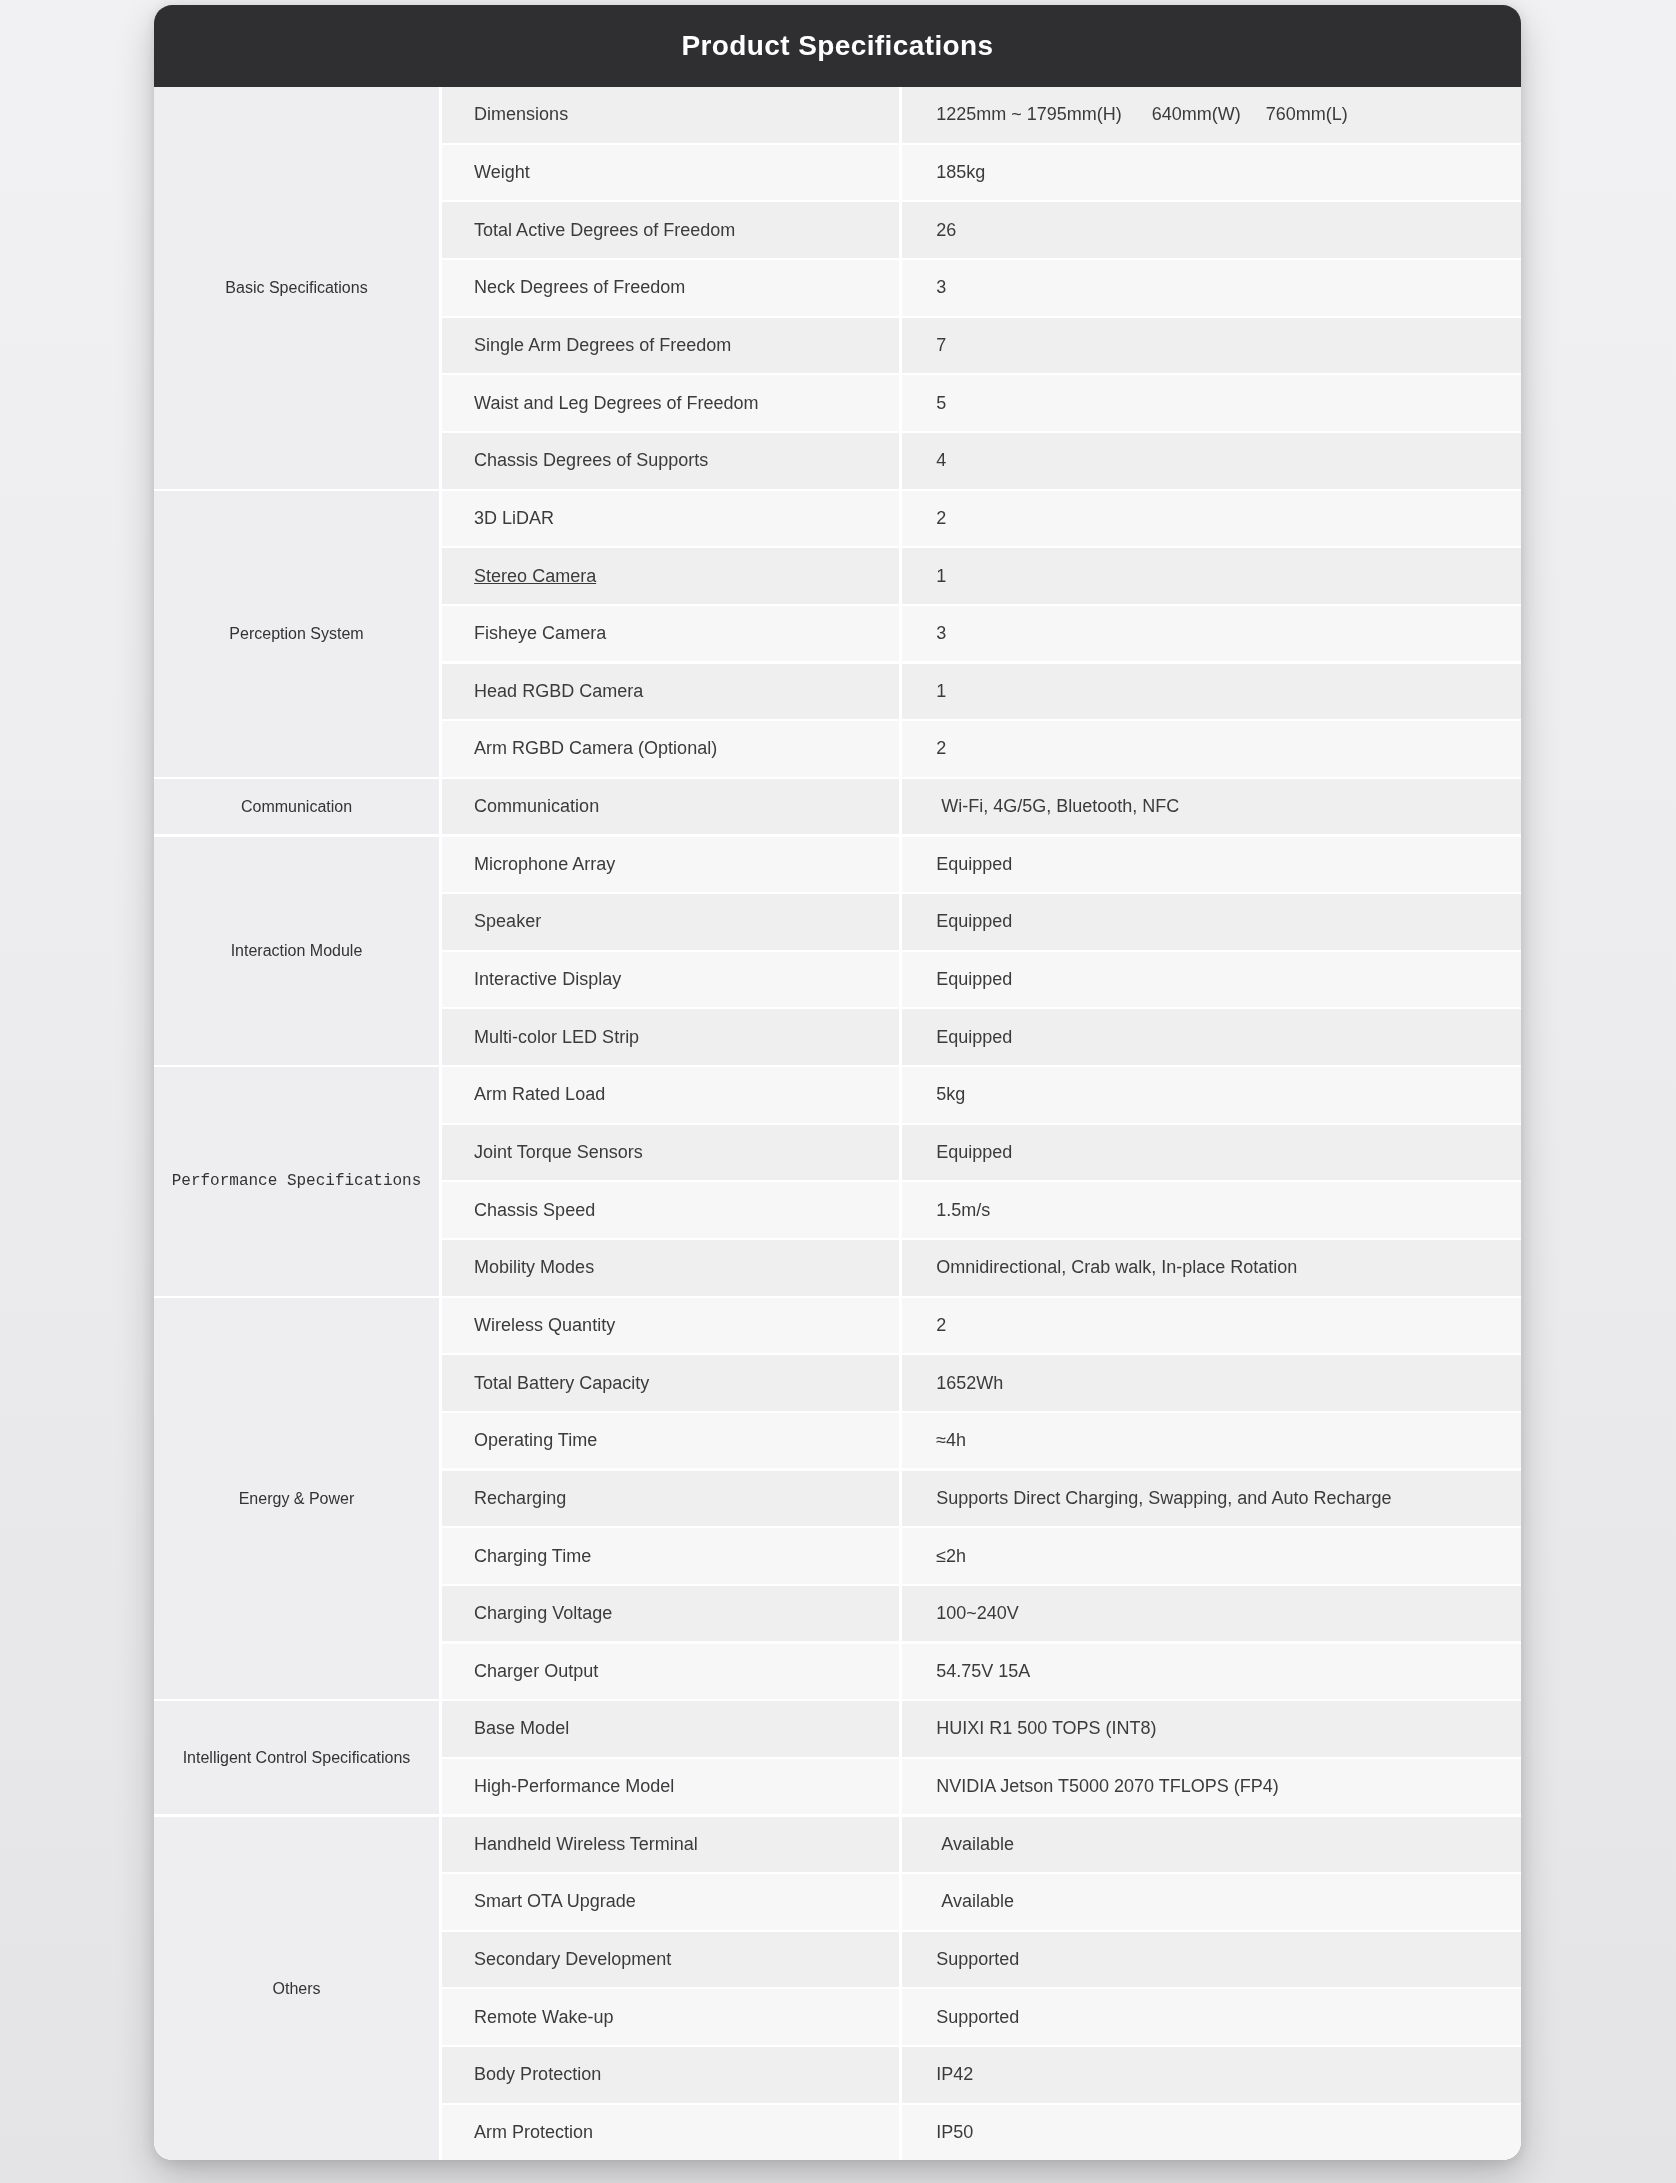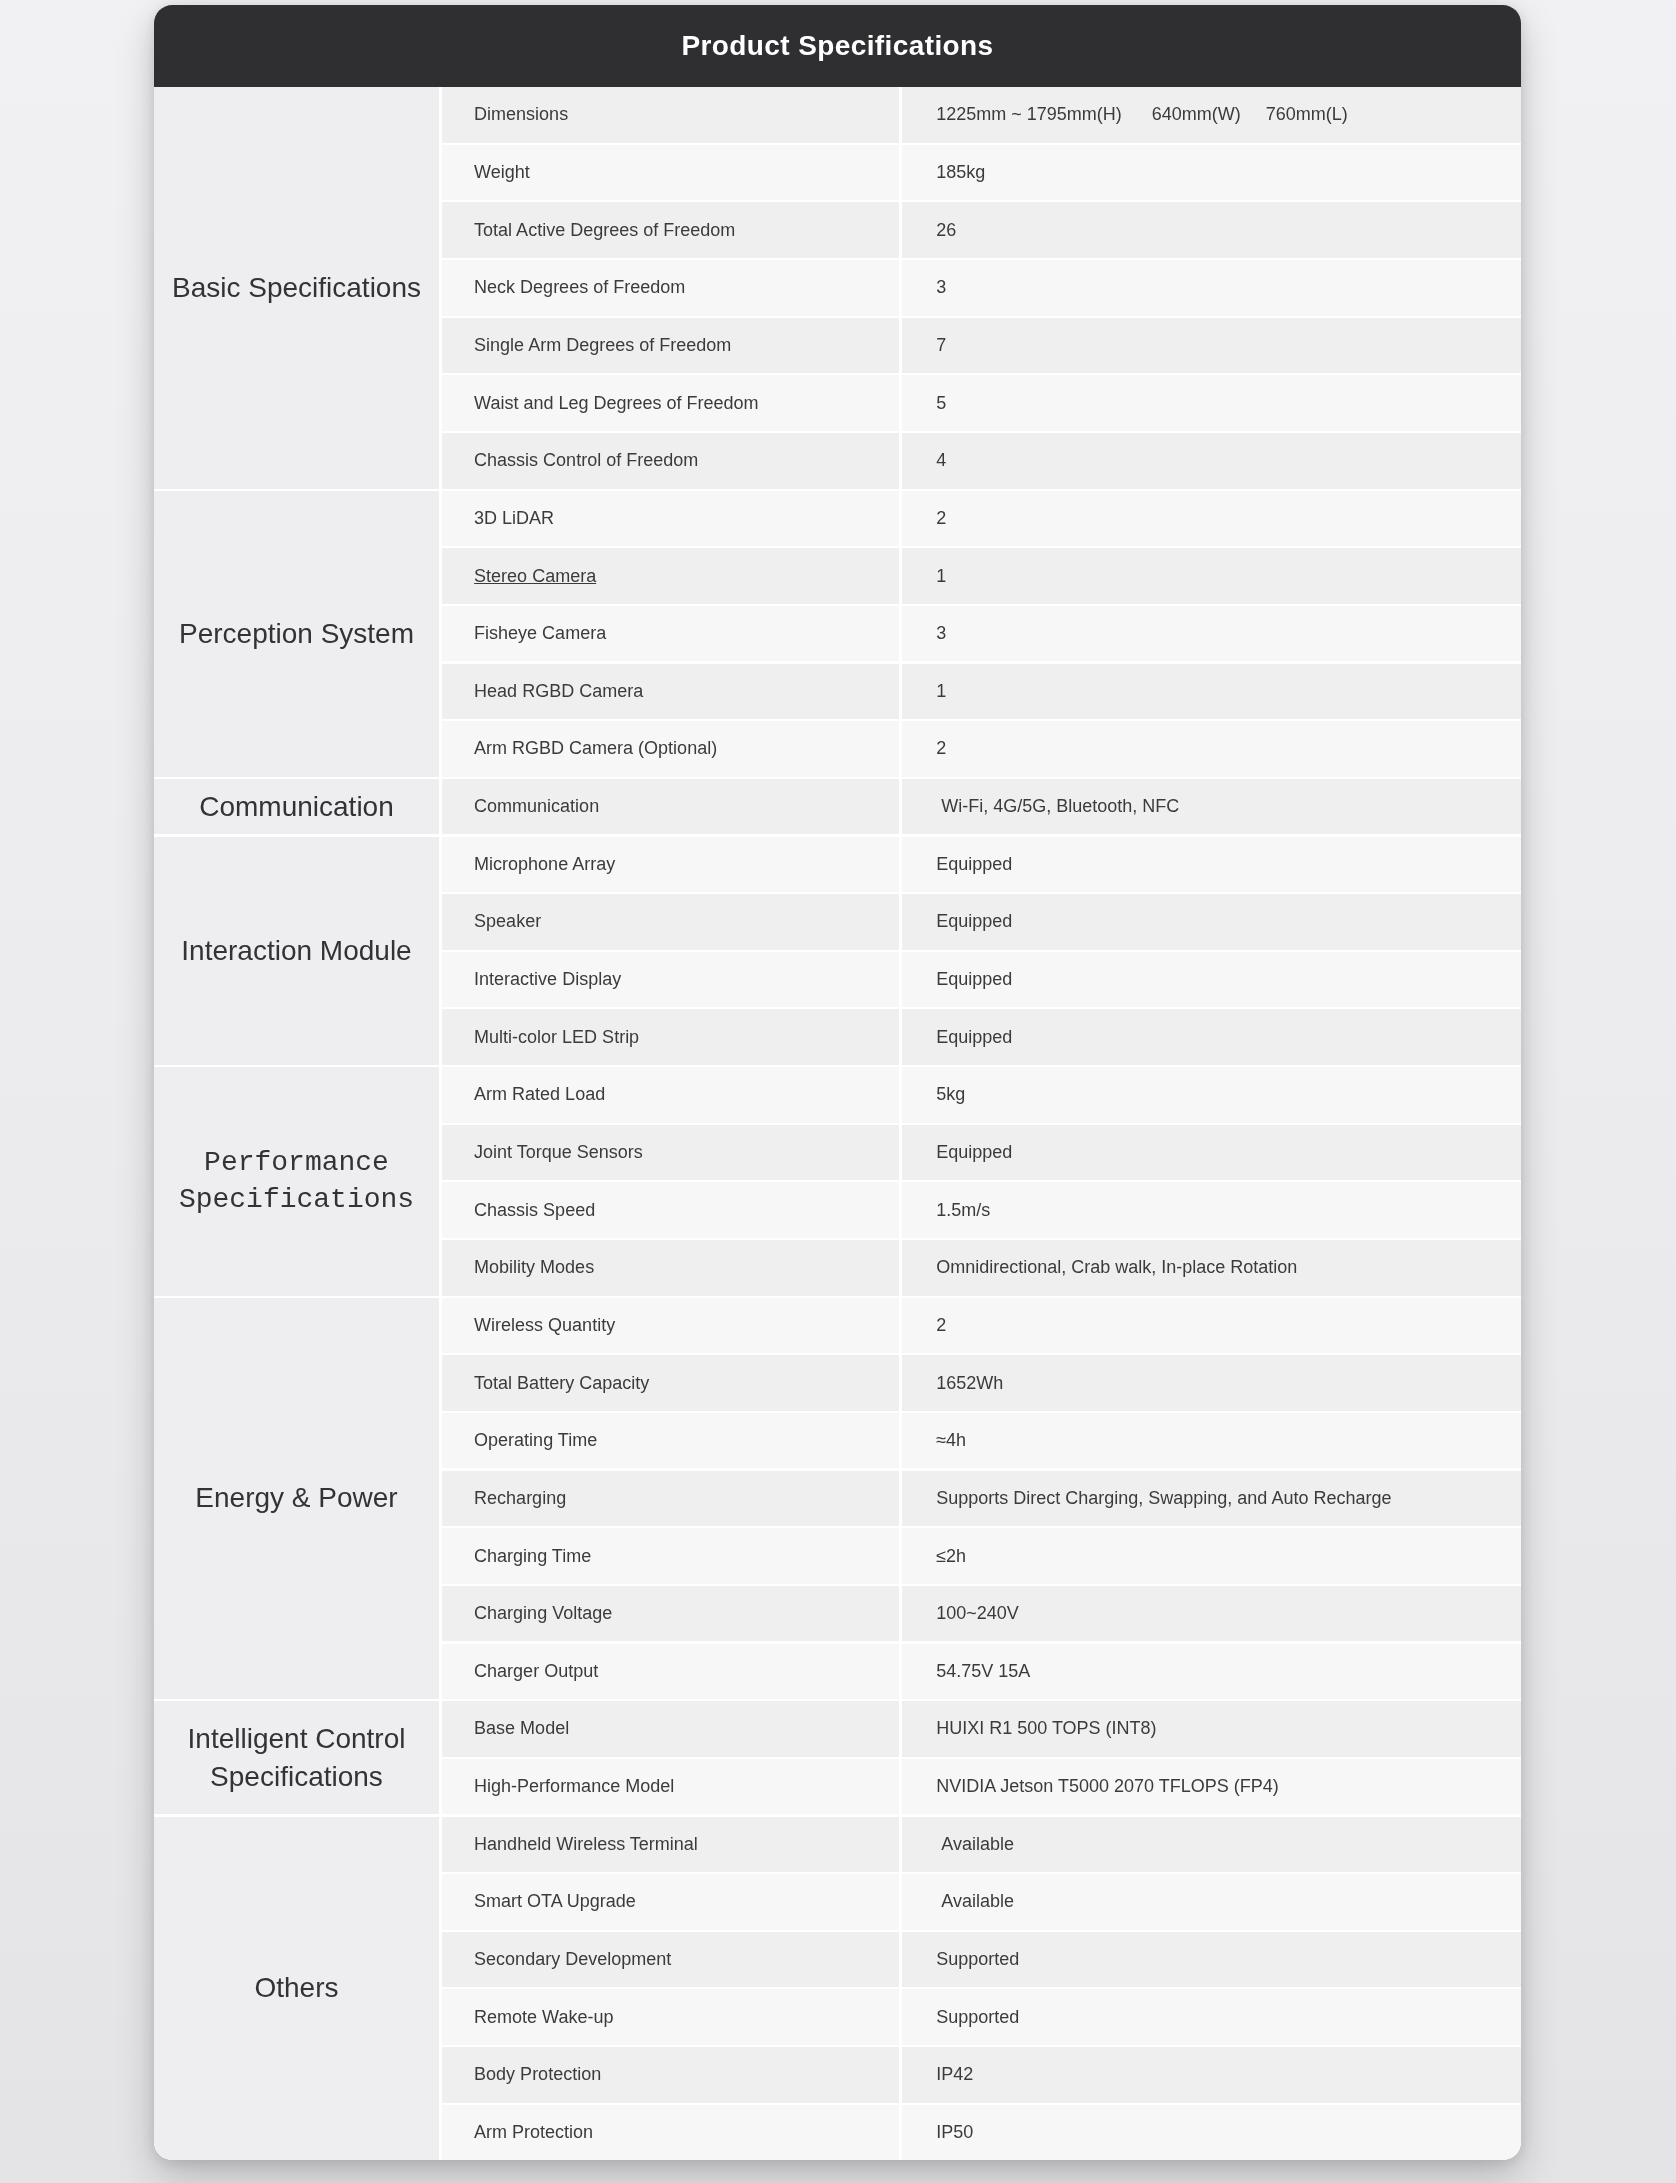--- a/index.html
+++ b/index.html
@@ -44,21 +44,21 @@
     grid-template-rows: repeat(36, 1fr);
     column-gap: 3.1px;
     row-gap: 2.2px;
     height: 2073px;
     background: #ffffff;
   }
   .cat-cell {
     grid-column: 1;
     background: var(--cat-bg, #eeeef0);
     color: var(--cat-text, #333335);
-    font-size: 28px;
+    font-size: 16px;
     font-weight: 500;
     line-height: 1.35;
     display: flex;
     align-items: center;
     justify-content: center;
     text-align: center;
     padding: 0 10.5px;
   }
   .cell {
     display: flex;
@@ -86,21 +86,21 @@
       <div class="cell label-cell shade-light" style="grid-row: 2;">Weight</div>
       <div class="cell value-cell shade-light" style="grid-row: 2;">185kg</div>
       <div class="cell label-cell shade-dark" style="grid-row: 3;">Total Active Degrees of Freedom</div>
       <div class="cell value-cell shade-dark" style="grid-row: 3;">26</div>
       <div class="cell label-cell shade-light" style="grid-row: 4;">Neck Degrees of Freedom</div>
       <div class="cell value-cell shade-light" style="grid-row: 4;">3</div>
       <div class="cell label-cell shade-dark" style="grid-row: 5;">Single Arm Degrees of Freedom</div>
       <div class="cell value-cell shade-dark" style="grid-row: 5;">7</div>
       <div class="cell label-cell shade-light" style="grid-row: 6;">Waist and Leg Degrees of Freedom</div>
       <div class="cell value-cell shade-light" style="grid-row: 6;">5</div>
-      <div class="cell label-cell shade-dark" style="grid-row: 7;">Chassis Control of Freedom</div>
+      <div class="cell label-cell shade-dark" style="grid-row: 7;">Chassis Degrees of Supports</div>
       <div class="cell value-cell shade-dark" style="grid-row: 7;">4</div>
       <div class="cat-cell" style="grid-row: 8 / span 5;">Perception System</div>
       <div class="cell label-cell shade-light" style="grid-row: 8;">3D LiDAR</div>
       <div class="cell value-cell shade-light" style="grid-row: 8;">2</div>
       <div class="cell label-cell shade-dark" style="grid-row: 9; text-decoration: underline;">Stereo Camera</div>
       <div class="cell value-cell shade-dark" style="grid-row: 9;">1</div>
       <div class="cell label-cell shade-light" style="grid-row: 10;">Fisheye Camera</div>
       <div class="cell value-cell shade-light" style="grid-row: 10;">3</div>
       <div class="cell label-cell shade-dark" style="grid-row: 11;">Head RGBD Camera</div>
       <div class="cell value-cell shade-dark" style="grid-row: 11;">1</div>

